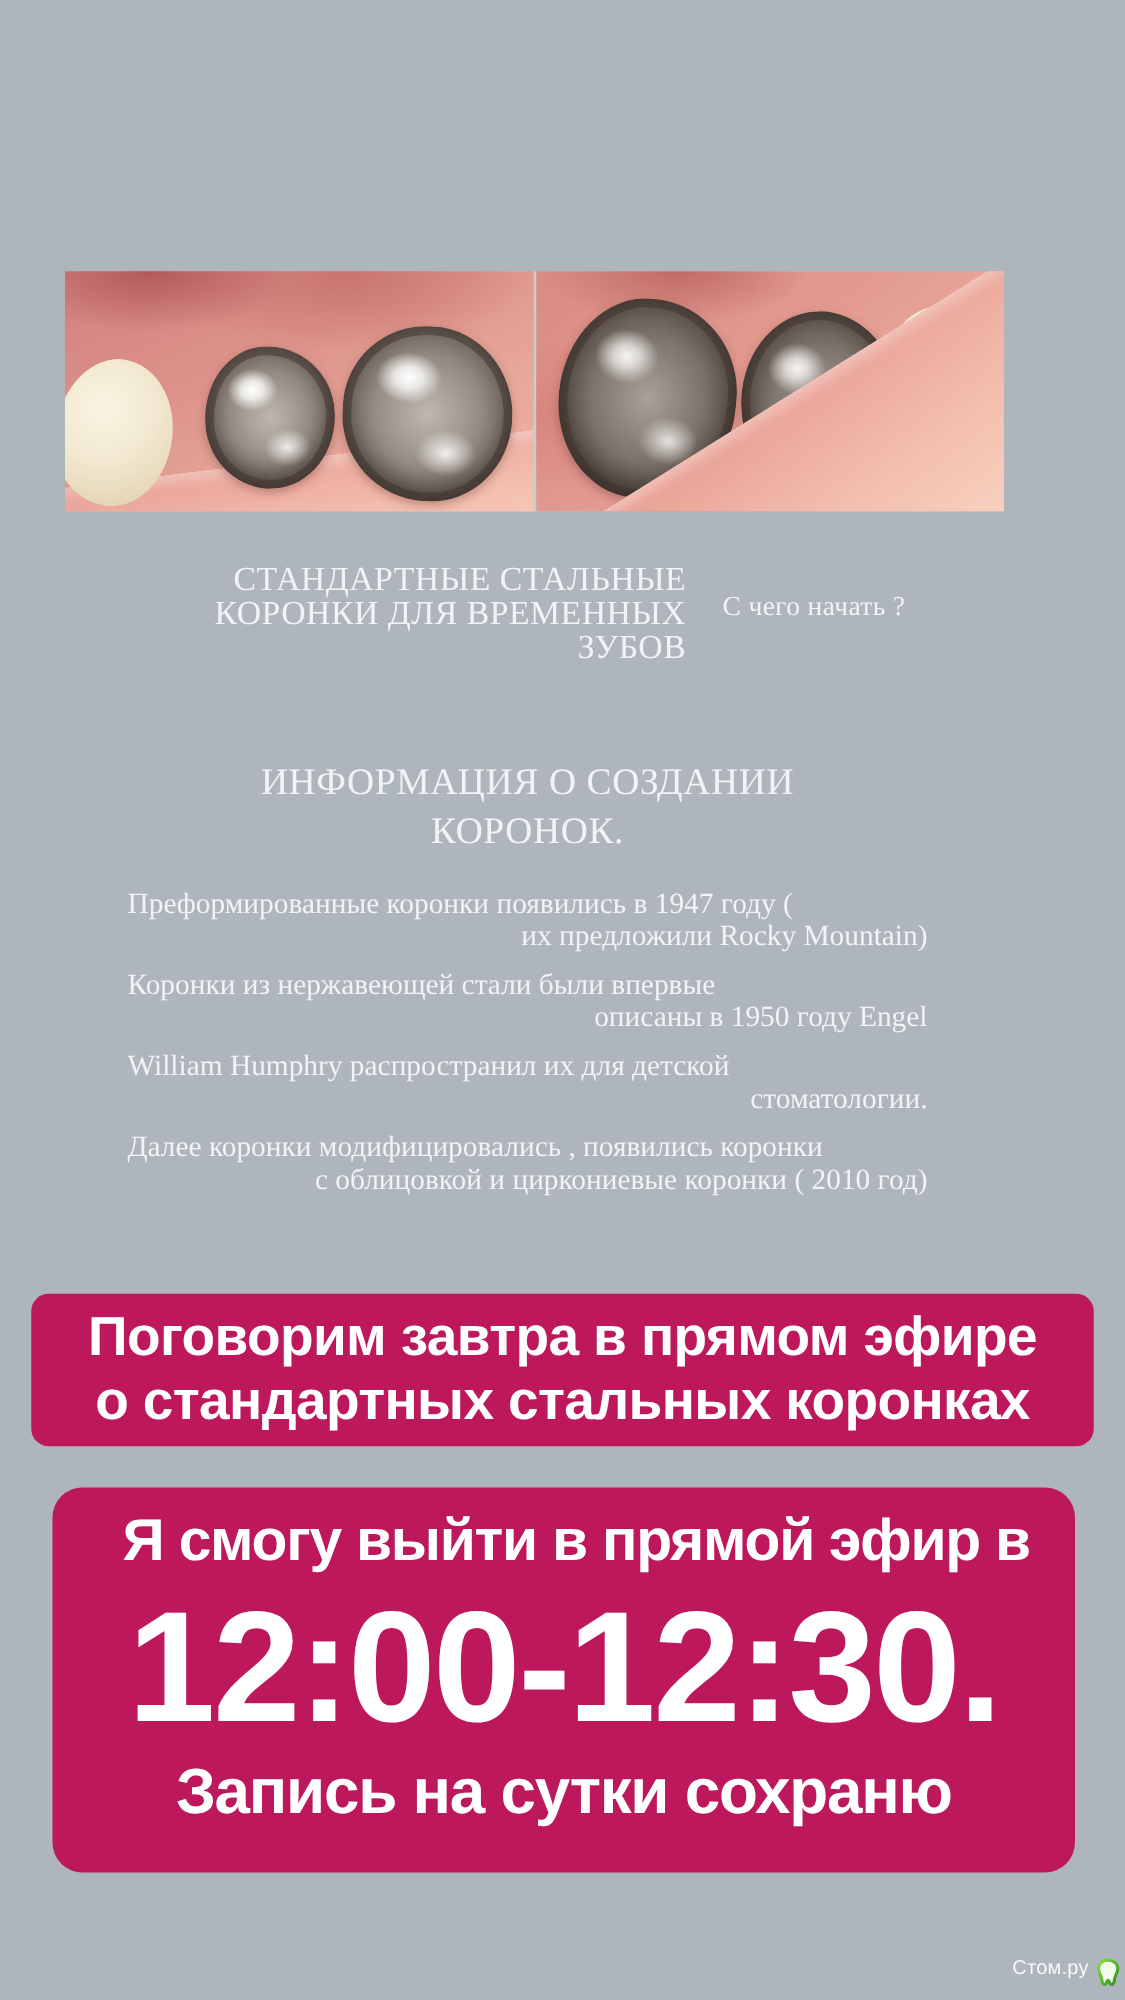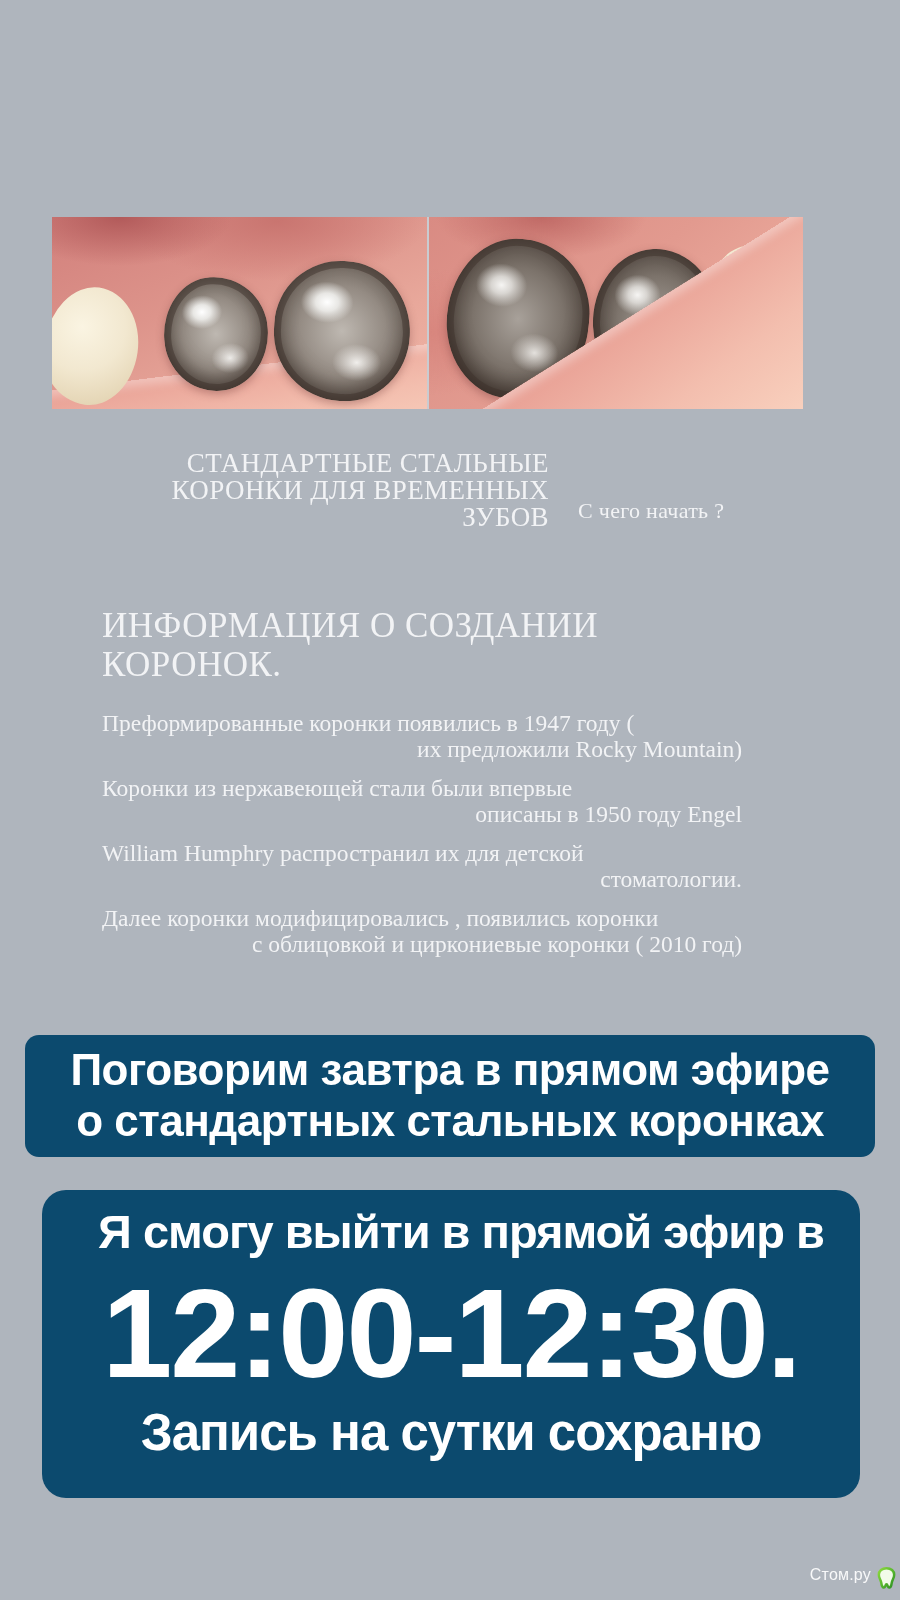--- a/index.html
+++ b/index.html
@@ -58,31 +58,31 @@
   .crown-b{left:222px;top:44px;width:136px;height:140px;border-radius:50% 50% 48% 52%/48% 52% 50% 50%;transform:rotate(3deg);}
   .crown-c{left:18px;top:22px;width:142px;height:160px;border-radius:48% 52% 52% 48%/52% 48% 50% 50%;transform:rotate(6deg);}
   .crown-d{left:164px;top:32px;width:128px;height:150px;border-radius:50% 50% 48% 52%/50% 52% 48% 50%;transform:rotate(-3deg);}
 
   
   .serif{font-family:"Liberation Serif",serif;color:#f2f3f5;}
   .title-block{
     position:absolute;left:124px;top:450px;width:425px;
     text-align:right;font-size:27px;line-height:27px;letter-spacing:.4px;
   }
-  .side-note{position:absolute;left:578px;top:498px;font-size:22px;letter-spacing:.3px;}
+  .side-note{position:absolute;left:578px;top:472px;font-size:22px;letter-spacing:.3px;}
   .info-heading{
     position:absolute;left:102px;top:606px;width:640px;
-    font-size:35px;line-height:39px;letter-spacing:.5px;
+    font-size:30px;line-height:39px;letter-spacing:.5px;text-align:center;
   }
   .paragraphs{position:absolute;left:102px;top:710px;width:640px;font-size:23.5px;line-height:26px;}
   .para{margin:0 0 13px 0;}
   .para .l2{display:block;padding-left:8px;text-align:right;}
 
   
-  .banner{position:absolute;background:#0c4a6e;color:#ffffff;text-align:center;font-weight:bold;}
+  .banner{position:absolute;background:#be185d;color:#ffffff;text-align:center;font-weight:bold;}
   .banner-announce{
     left:25px;top:1035px;width:850px;height:122px;border-radius:14px;
     font-size:44px;line-height:51px;padding-top:9px;box-sizing:border-box;letter-spacing:-.5px;
   }
   .banner-schedule{
     left:42px;top:1190px;width:818px;height:308px;border-radius:24px;box-sizing:border-box;
   }
   .sched-intro{margin-top:17px;font-size:47px;line-height:50px;letter-spacing:-1px;padding-left:20px;}
   .sched-time{margin-top:14px;font-size:126px;line-height:126px;letter-spacing:-2px;}
   .sched-outro{margin-top:9px;font-size:51px;line-height:54px;letter-spacing:-1px;}

